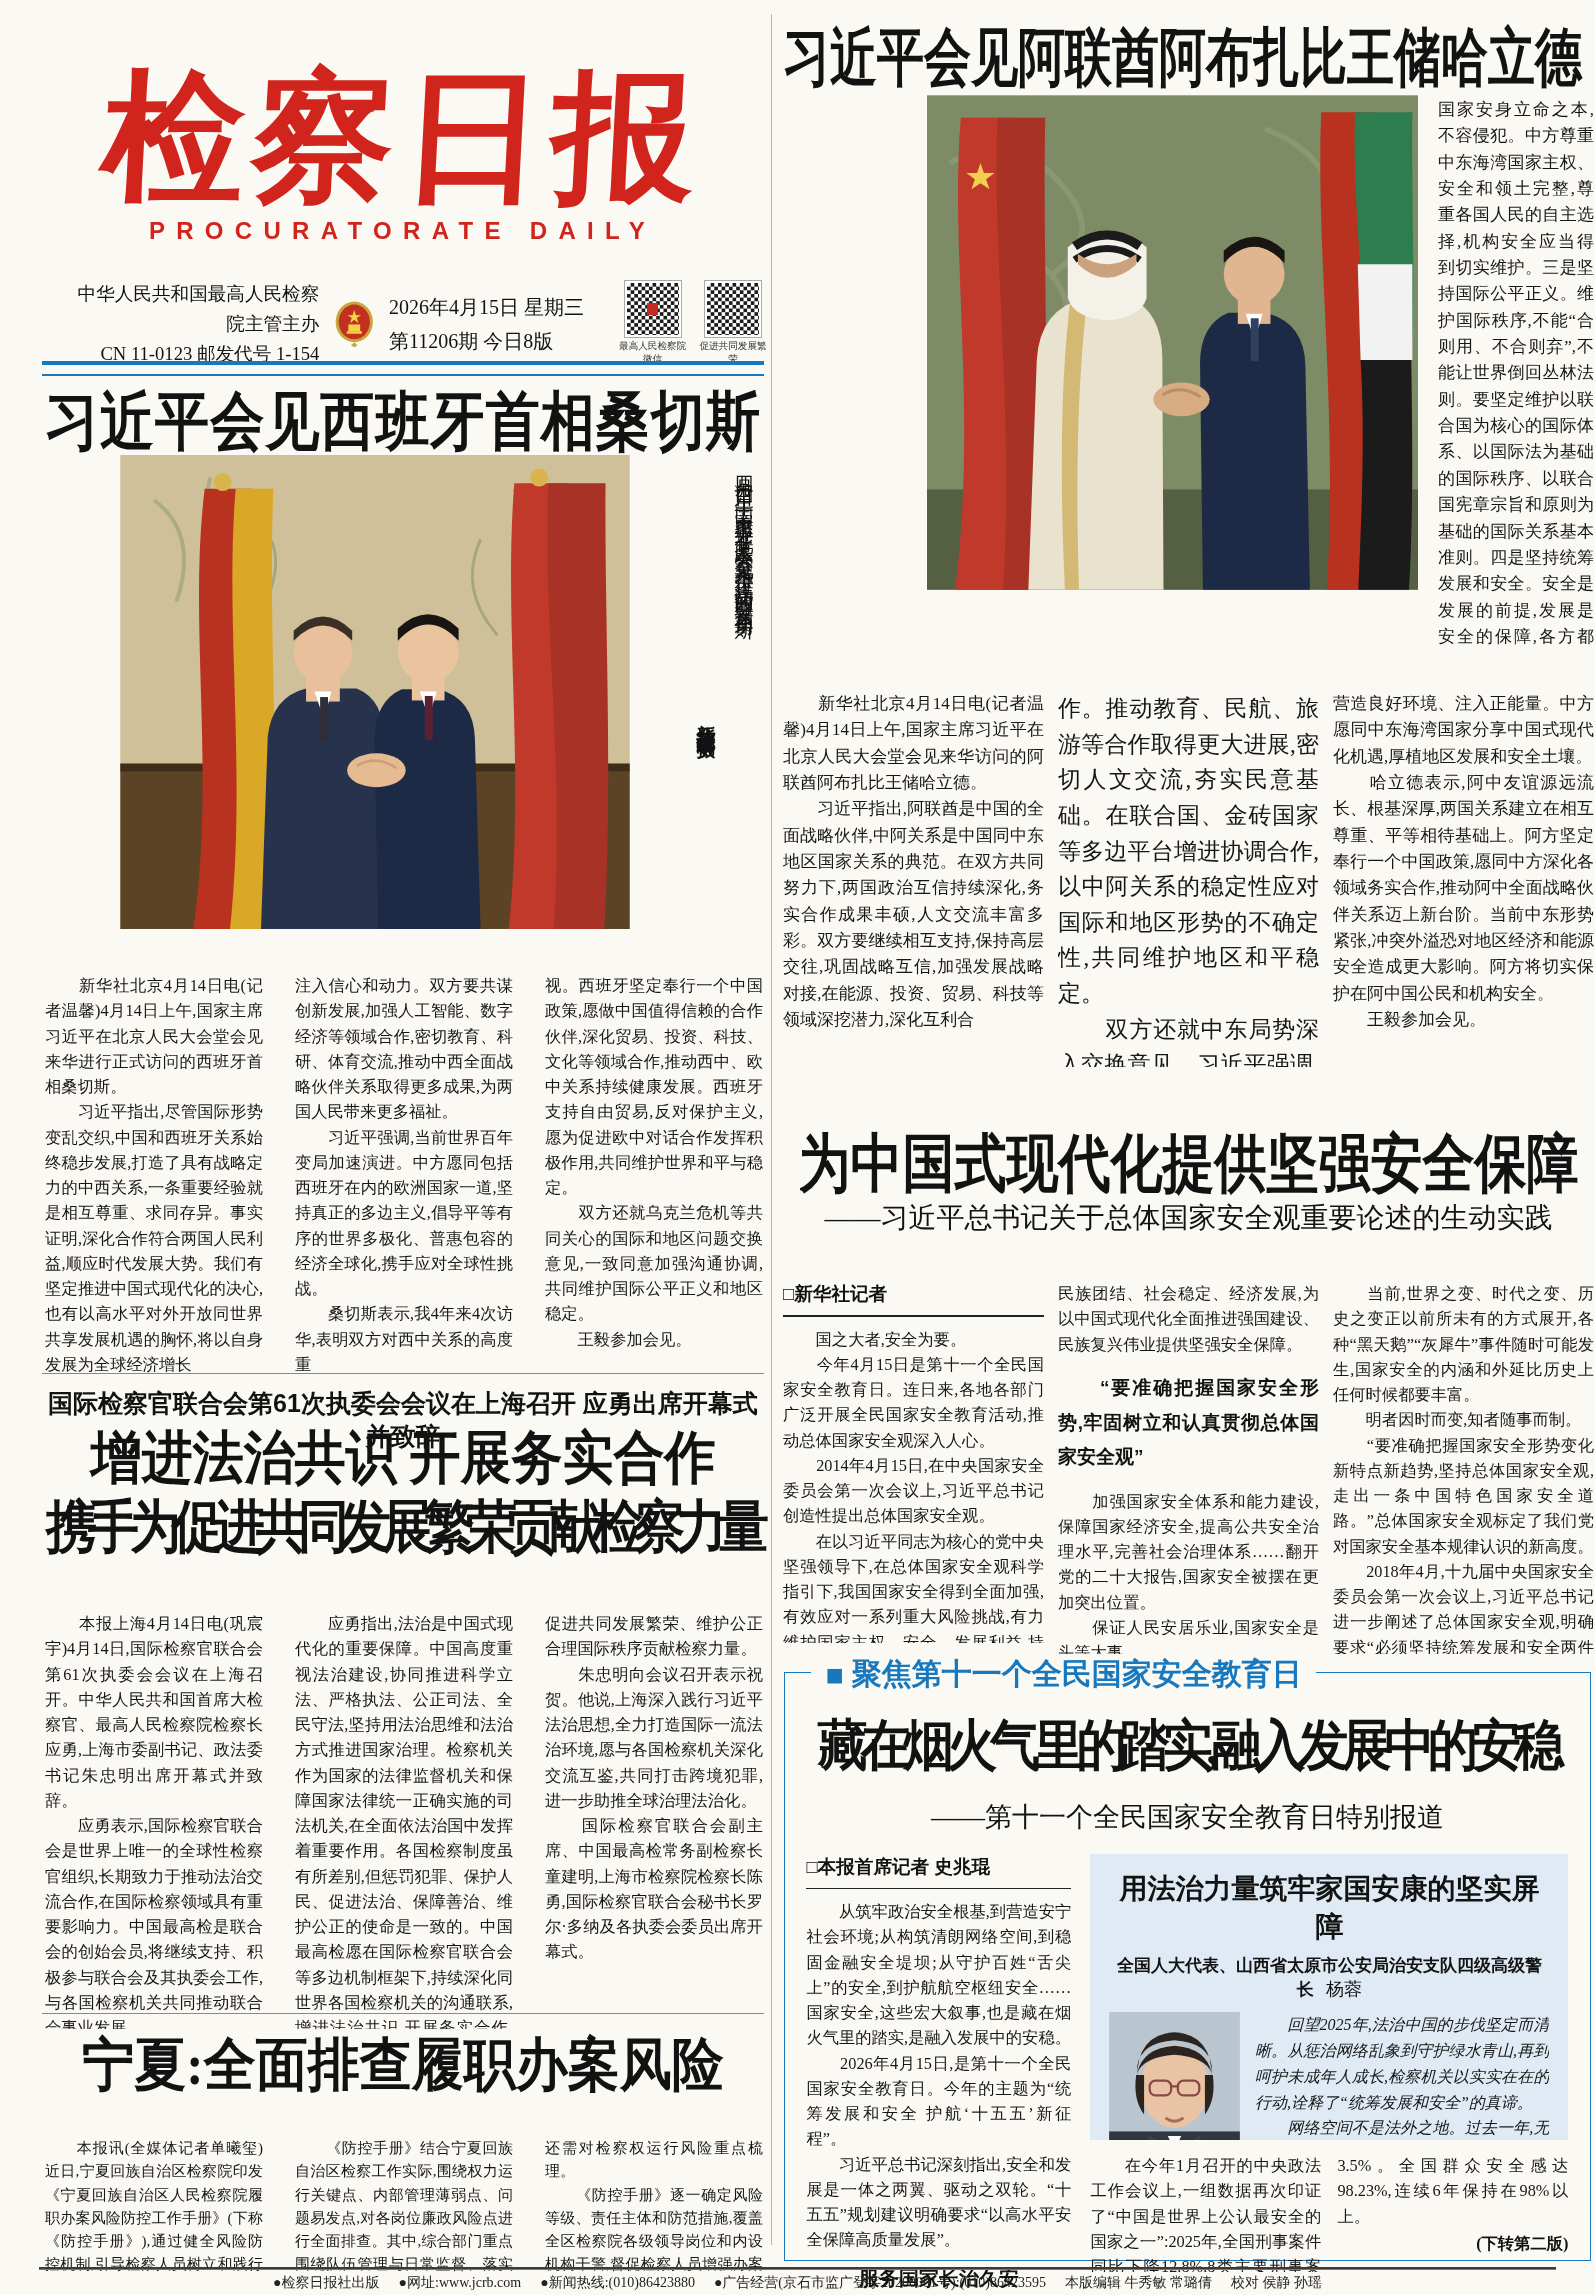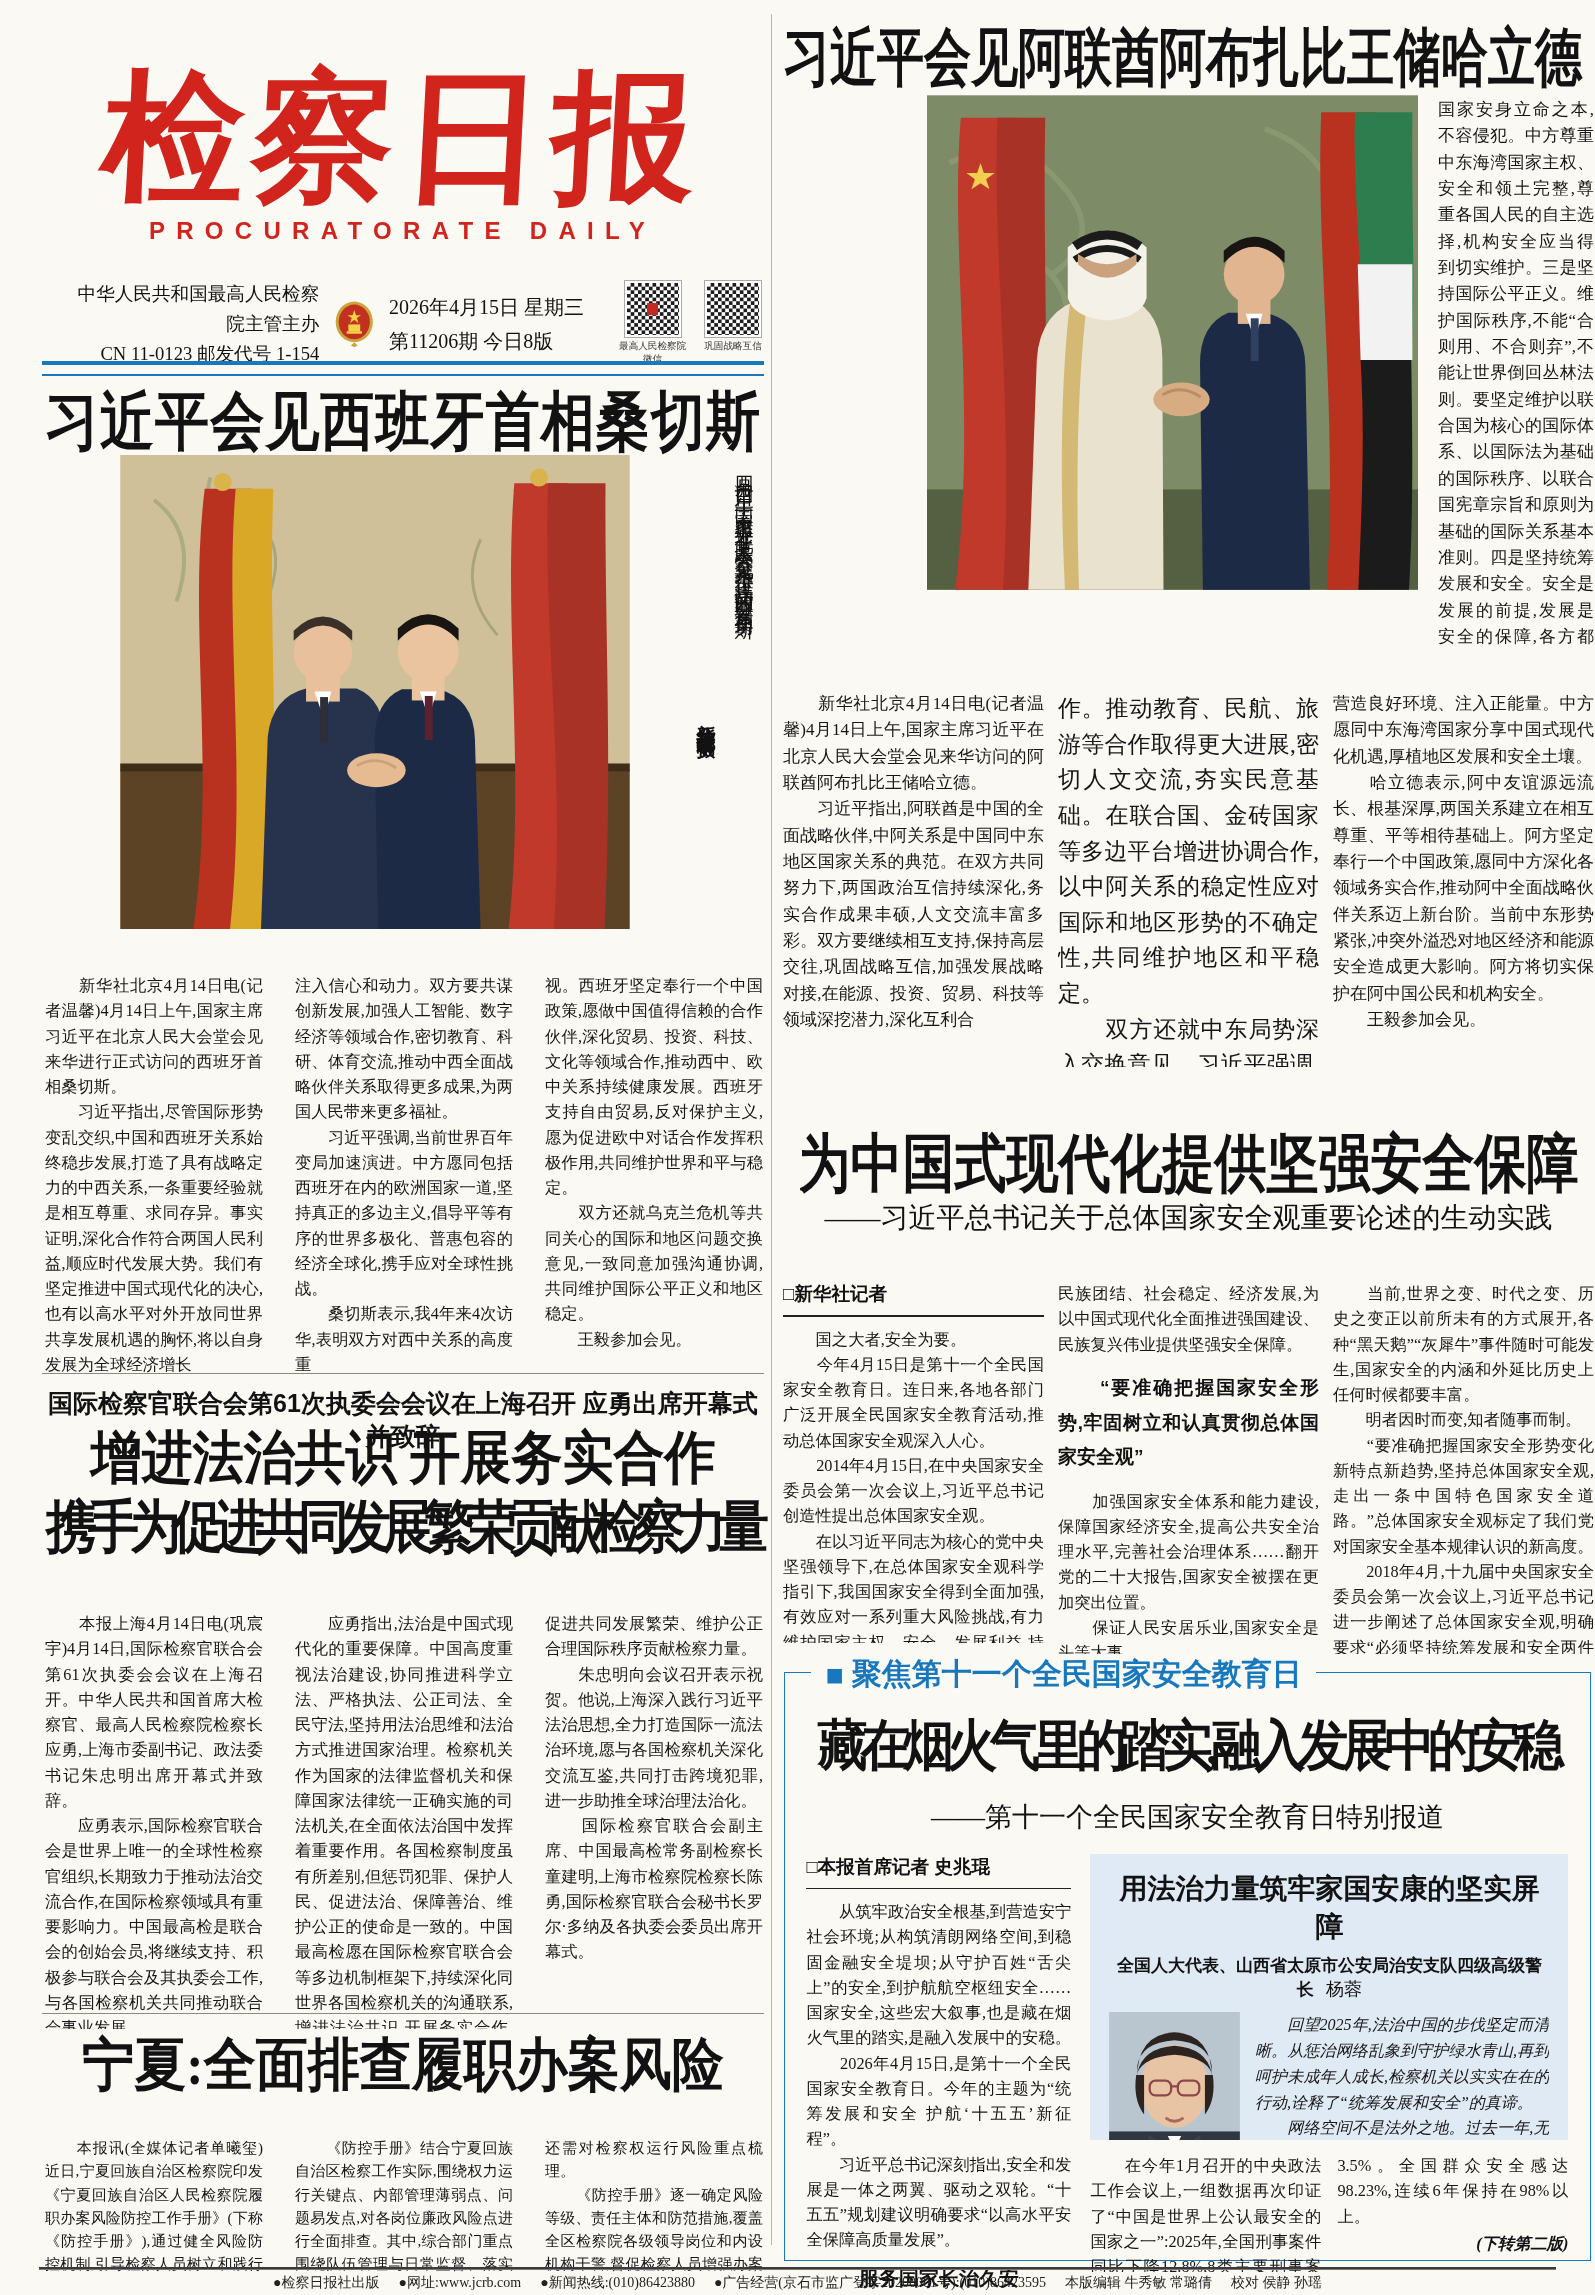--- a/index.html
+++ b/index.html
@@ -18,21 +18,21 @@
   .qr{width:52px;height:52px;border:2.8px solid #fff;outline:0.6px solid #aaa;
       background:repeating-conic-gradient(#1c1c1c 0% 25%, #ffffff 0% 50%);background-size:7.3px 7.3px;position:relative;}
   .qr .dot{position:absolute;left:20px;top:20px;width:11.3px;height:11.3px;background:#c32b22;}
   .cap{font-size:9.6px;color:#333;text-align:center;margin-top:2.3px;width:100%;}
   .byline-box{font-family:"Liberation Sans","DejaVu Sans",sans-serif;font-weight:700;font-size:18.6px;color:#111;}
   .byrule{height:1.7px;background:#222;margin:8px 0 10px 0;}
   .quote{font-family:"Liberation Sans","DejaVu Sans",sans-serif;font-weight:700;font-size:19px;line-height:1.8;
          text-align:justify;margin:14.6px 0;white-space:pre-line;}
   .panel{background:#dfeaf4;}
   .kickerchip{position:absolute;top:-19px;left:26px;background:#fbf9f3;padding:0 14.6px;display:flex;align-items:center;gap:8px;}
-  .marker{font-weight:700;font-style:italic;}
+  .marker{font-weight:700;}
 </style>
 </head>
 <body>
 
 <div id="page">
 
   <div class="abs" style="left:42px;top:62px;width:721px;">
     <div class="red center" style="font-family:'DejaVu Serif',serif;font-weight:900;font-size:142px;line-height:1.05;letter-spacing:8px;transform:skewX(-3deg);">检察日报</div>
     <div class="red center" style="font-family:'Liberation Sans',sans-serif;font-weight:700;font-size:24px;letter-spacing:11.3px;margin-top:5.6px;">PROCURATORATE DAILY</div>
   </div>
@@ -56,21 +56,21 @@
     </div>
     <div style="display:flex;gap:12.4px;margin-left:20px;">
       <div style="width:68px;">
         <div class="qr" style="margin:0 auto;">
             <div class="dot"></div>
           </div>
         <div class="cap">最高人民检察院微信</div>
       </div>
       <div style="width:68px;">
         <div class="qr" style="margin:0 auto;"></div>
-        <div class="cap">巩固战略互信</div>
+        <div class="cap">促进共同发展繁荣</div>
       </div>
     </div>
   </div>
 
   <div class="abs" style="left:42px;top:361px;width:722px;height:9px;border-top:4.5px solid #1878be;border-bottom:2.3px solid #1878be;"></div>
 
   <div class="abs vrule" style="left:771px;top:14px;height:2231px;"></div>
 
   <div class="abs hei center" style="left:42px;top:379px;width:722px;font-size:54px;transform:scaleY(1.18);transform-origin:top;letter-spacing:1.1px;">习近平会见西班牙首相桑切斯</div>
 

